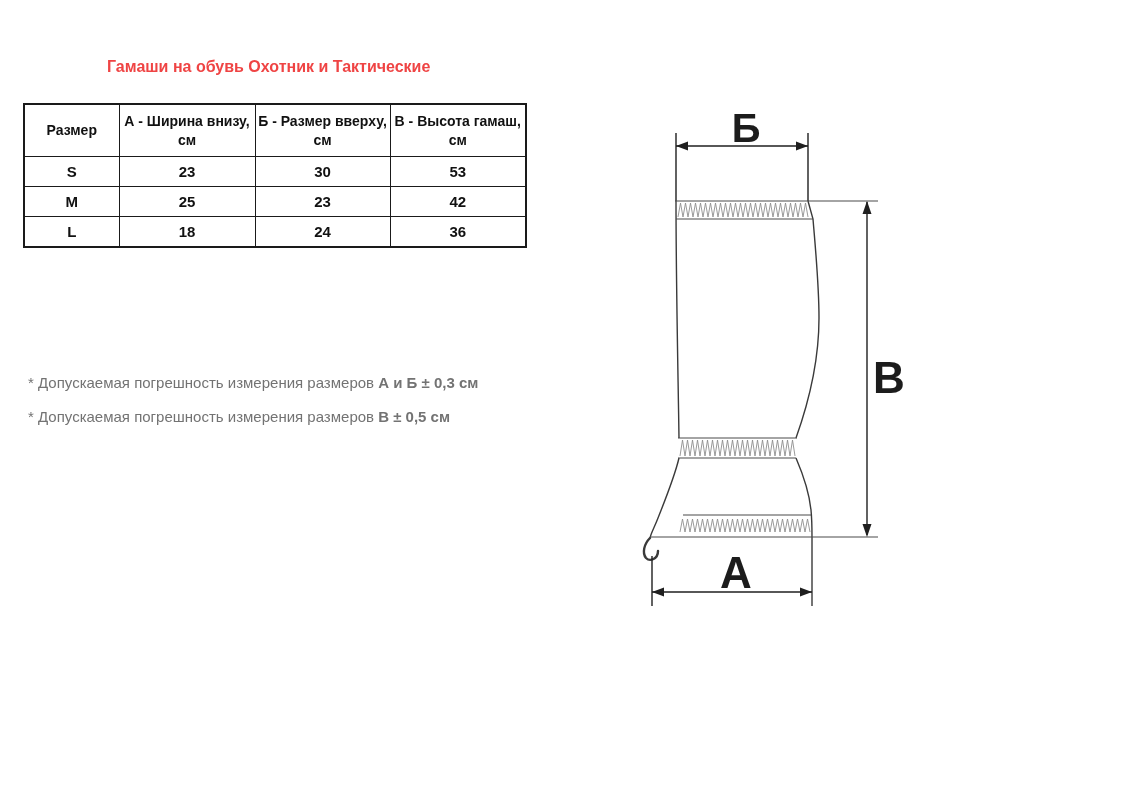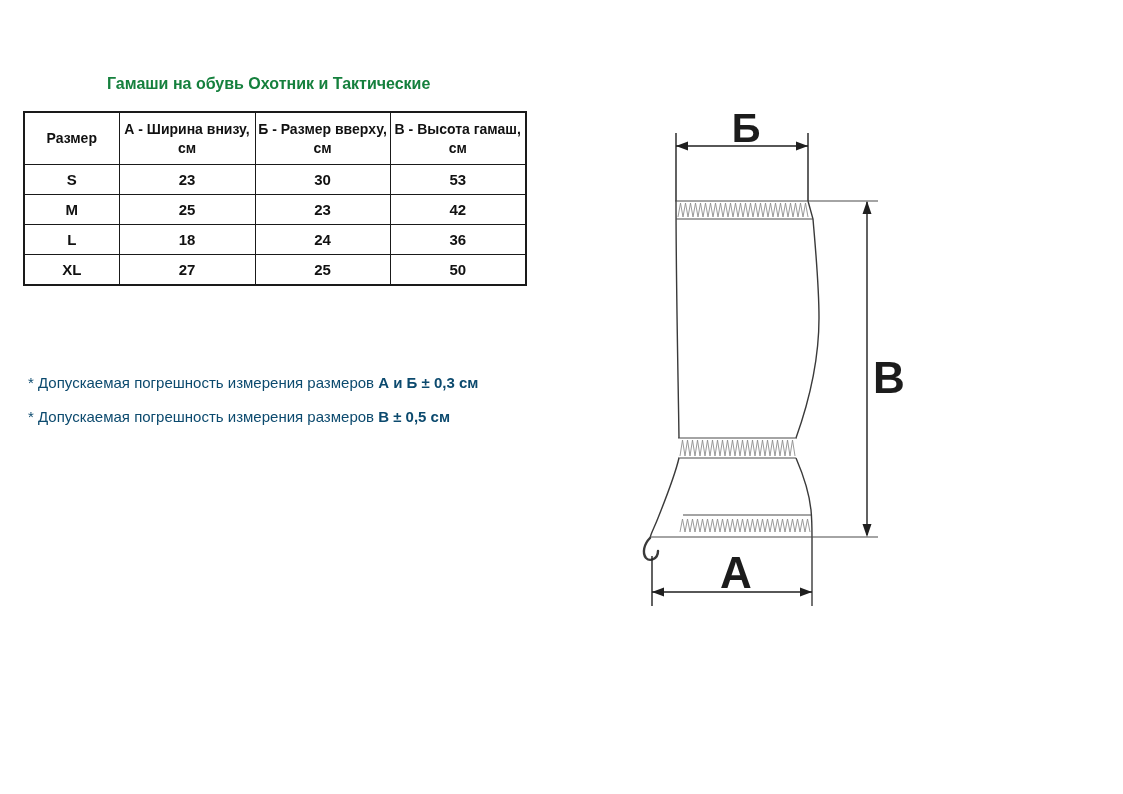--- a/index.html
+++ b/index.html
@@ -1,27 +1,27 @@
 <!DOCTYPE html>
 <html><head>
 <meta charset="utf-8">
 <style>
   html,body{margin:0;padding:0;background:#fff;}
   body{font-family:"Liberation Sans","DejaVu Sans",sans-serif;color:#111;}
   .page{position:relative;width:1123px;height:794px;background:#ffffff;overflow:hidden;}
 
-  .title{position:absolute;left:107px;top:75px;font-size:16px;font-weight:bold;color:#15803d;white-space:nowrap;}
+  .title{position:absolute;left:107px;top:58px;font-size:16px;font-weight:bold;color:#ef4444;white-space:nowrap;}
 
-  table.size-table{position:absolute;left:23px;top:111px;width:502px;border-collapse:collapse;table-layout:fixed;border:2px solid #1a1a1a;}
+  table.size-table{position:absolute;left:23px;top:103px;width:502px;border-collapse:collapse;table-layout:fixed;border:2px solid #1a1a1a;}
   .size-table th,.size-table td{border:1.5px solid #1a1a1a;text-align:center;vertical-align:middle;padding:0 2px;color:#111;}
   .size-table thead th{height:51px;font-size:14px;font-weight:bold;line-height:1.3;}
   .size-table tbody td{height:29px;font-size:15px;font-weight:bold;}
   .size-table tbody td.size-cell{font-weight:bold;}
 
-  .note{position:absolute;left:28px;font-size:15px;color:#0c4a6e;white-space:nowrap;}
+  .note{position:absolute;left:28px;font-size:15px;color:#737373;white-space:nowrap;}
   .note .b{font-weight:bold;}
   .note-1{top:359px;}
   .note-2{top:393px;}
 
   .diagram{position:absolute;left:630px;top:90px;width:290px;height:530px;}
   .diagram text{font-family:"Liberation Sans","DejaVu Sans",sans-serif;font-weight:bold;fill:#1c1c1c;}
 </style>
 </head>
 <body>
 
@@ -55,26 +55,20 @@
         <td class="size-cell">M</td>
         <td>25</td>
         <td>23</td>
         <td>42</td>
       </tr>
       <tr>
         <td class="size-cell">L</td>
         <td>18</td>
         <td>24</td>
         <td>36</td>
-      </tr>
-      <tr>
-        <td class="size-cell">XL</td>
-        <td>27</td>
-        <td>25</td>
-        <td>50</td>
       </tr>
     </tbody>
   </table>
 
   <p class="note note-1"><span>* Допускаемая погрешность измерения размеров </span><span class="b">А и Б ± 0,3 см</span></p>
   <p class="note note-2"><span>* Допускаемая погрешность измерения размеров </span><span class="b">В ± 0,5 см</span></p>
 
   <svg class="diagram" viewBox="0 0 290 530" xmlns="http://www.w3.org/2000/svg">
 
     <g stroke="#1f1f1f" stroke-width="1.4" fill="none">

